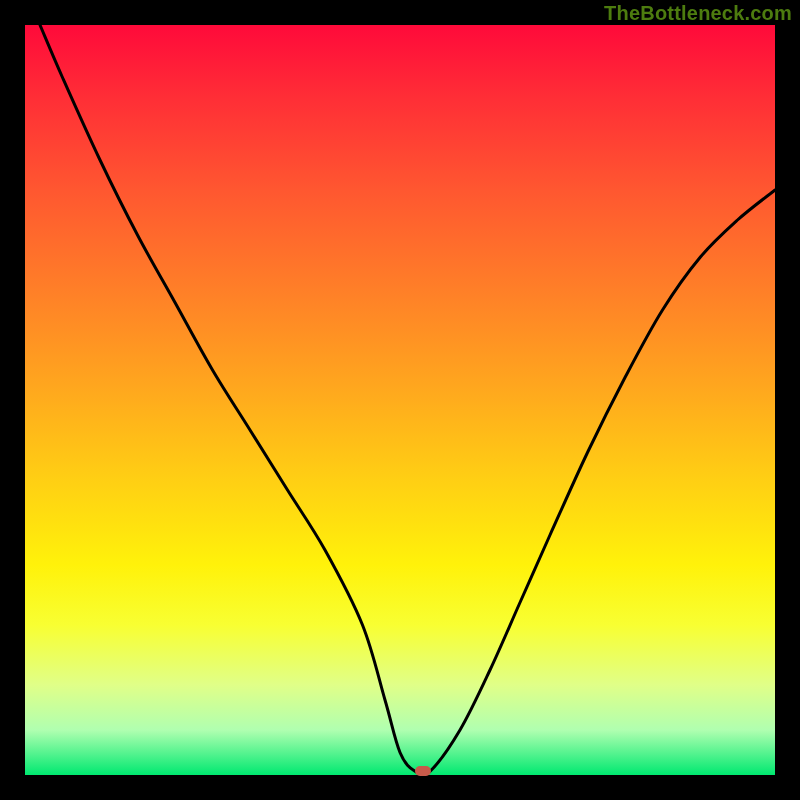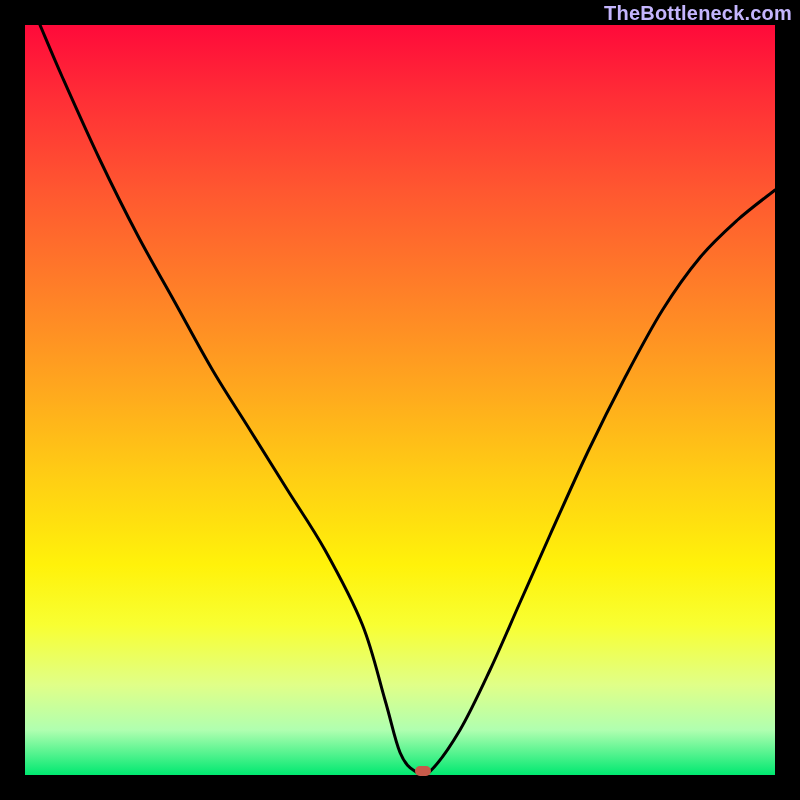--- a/index.html
+++ b/index.html
@@ -29,21 +29,21 @@
       #b0ffb0 94%,
       #00e870 100%);
   }
   .watermark {
     position: absolute;
     top: 2px;
     right: 8px;
     font-family: Arial, Helvetica, sans-serif;
     font-size: 20px;
     font-weight: 600;
-    color: #c4b5fd;
+    color: #4d7c0f;
     letter-spacing: 0.2px;
   }
   svg.curve {
     position: absolute;
     left: 0; top: 0;
     width: 750px;
     height: 750px;
   }
   .marker {
     position: absolute;

